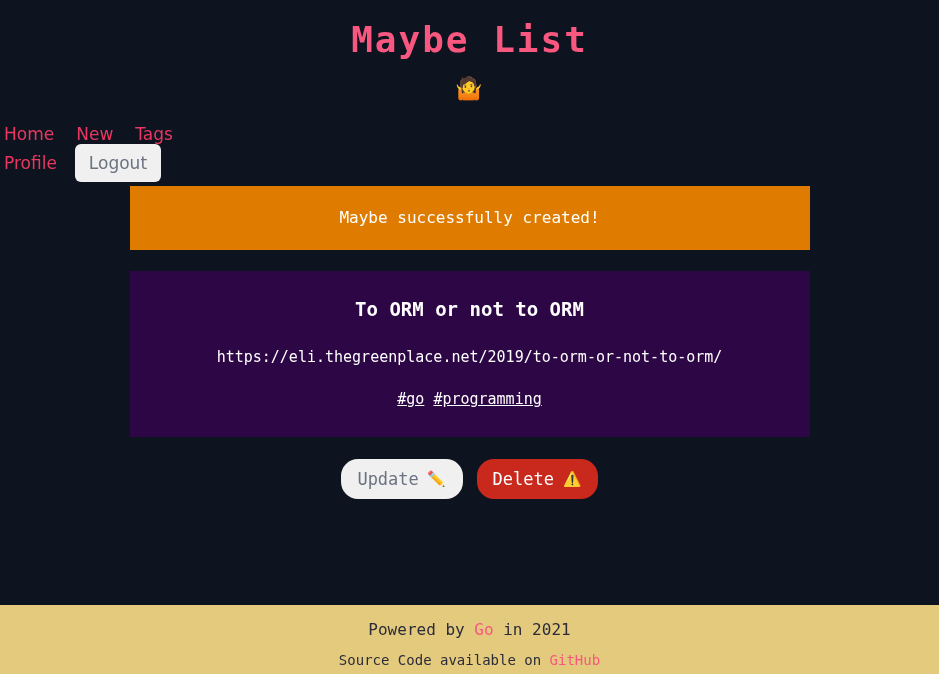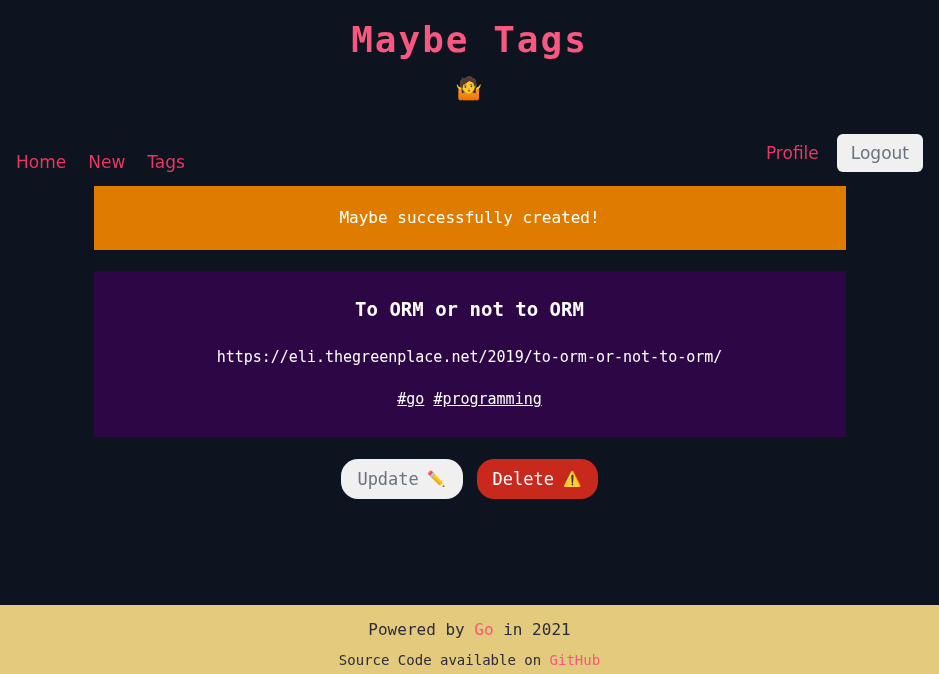--- a/index.html
+++ b/index.html
@@ -34,25 +34,26 @@
     display: block;
     font-size: 22px;
     line-height: 30px;
     margin-top: 12px;
     font-family: "DejaVu Sans", sans-serif;
   }
 
   
   .nav-bar {
     display: flex;
-    align-items: flex-end;
+    align-items: flex-start;
     justify-content: space-between;
-    padding: 0 16px;
+    padding: 0 4px;
     height: 48px;
     margin-top: 20px;
+    flex-direction: column;
   }
   .nav-left, .nav-right {
     display: flex;
     align-items: center;
   }
   .nav-link {
     color: #e8385f;
     text-decoration: none;
     font-size: 17px;
     margin-right: 22px;
@@ -70,21 +71,21 @@
     border-radius: 6px;
     padding: 9px 14px;
     font-size: 17px;
     font-family: "DejaVu Sans", "Liberation Sans", sans-serif;
     cursor: pointer;
     line-height: 20px;
   }
 
   
   .container {
-    width: 752px;
+    width: 680px;
     margin: 0 auto;
   }
 
   
   .alert-success {
     background: #df7c00;
     color: #ffffff;
     text-align: center;
     font-size: 16px;
     padding: 22px 12px;
@@ -189,21 +190,21 @@
   .footer-accent {
     color: #f8577f;
     text-decoration: none;
     cursor: pointer;
   }
 </style>
 </head>
 <body>
 
 <header class="site-header">
-  <h1 class="site-title">Maybe Tags</h1>
+  <h1 class="site-title">Maybe List</h1>
   <span class="site-emoji">🤷</span>
 </header>
 
 <nav class="nav-bar">
   <div class="nav-left">
     <a class="nav-link">Home</a>
     <a class="nav-link">New</a>
     <a class="nav-link">Tags</a>
   </div>
   <div class="nav-right">

